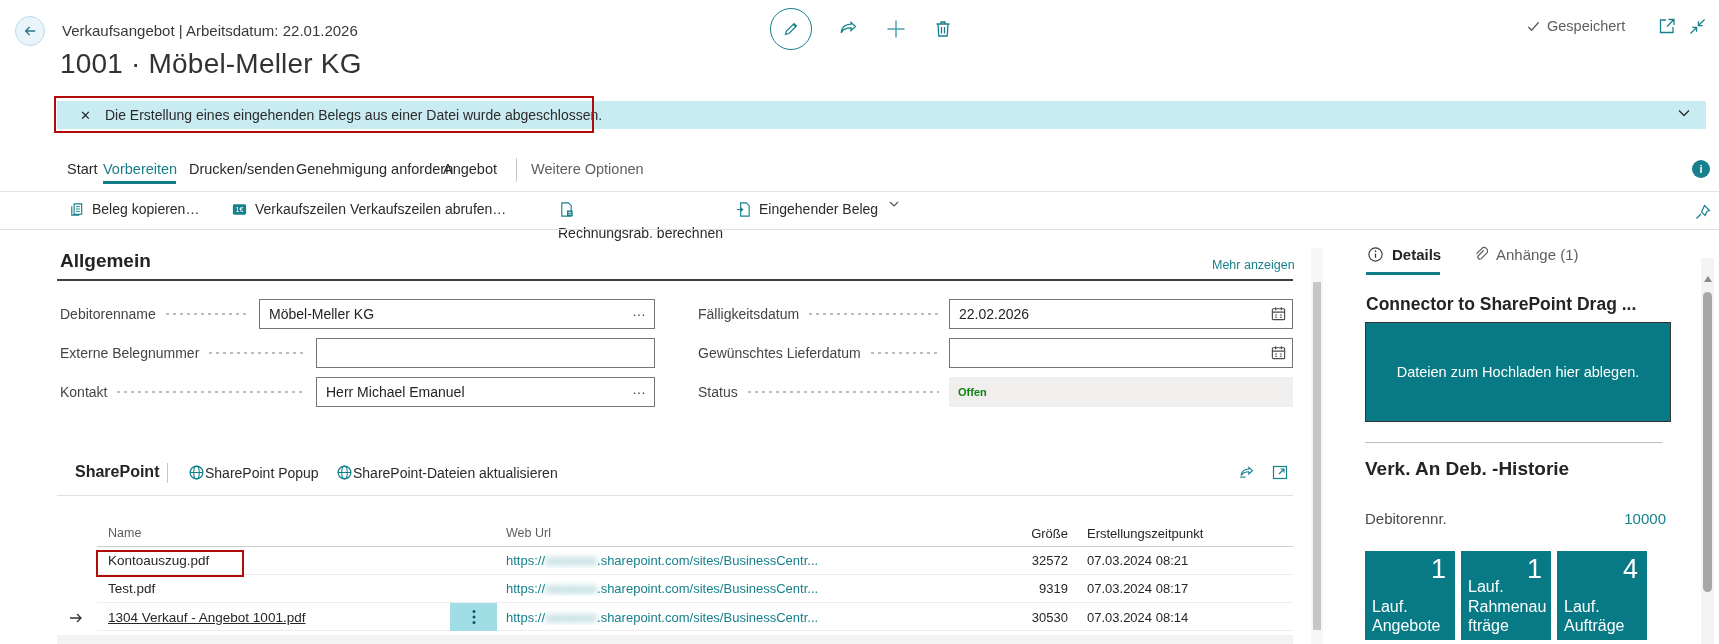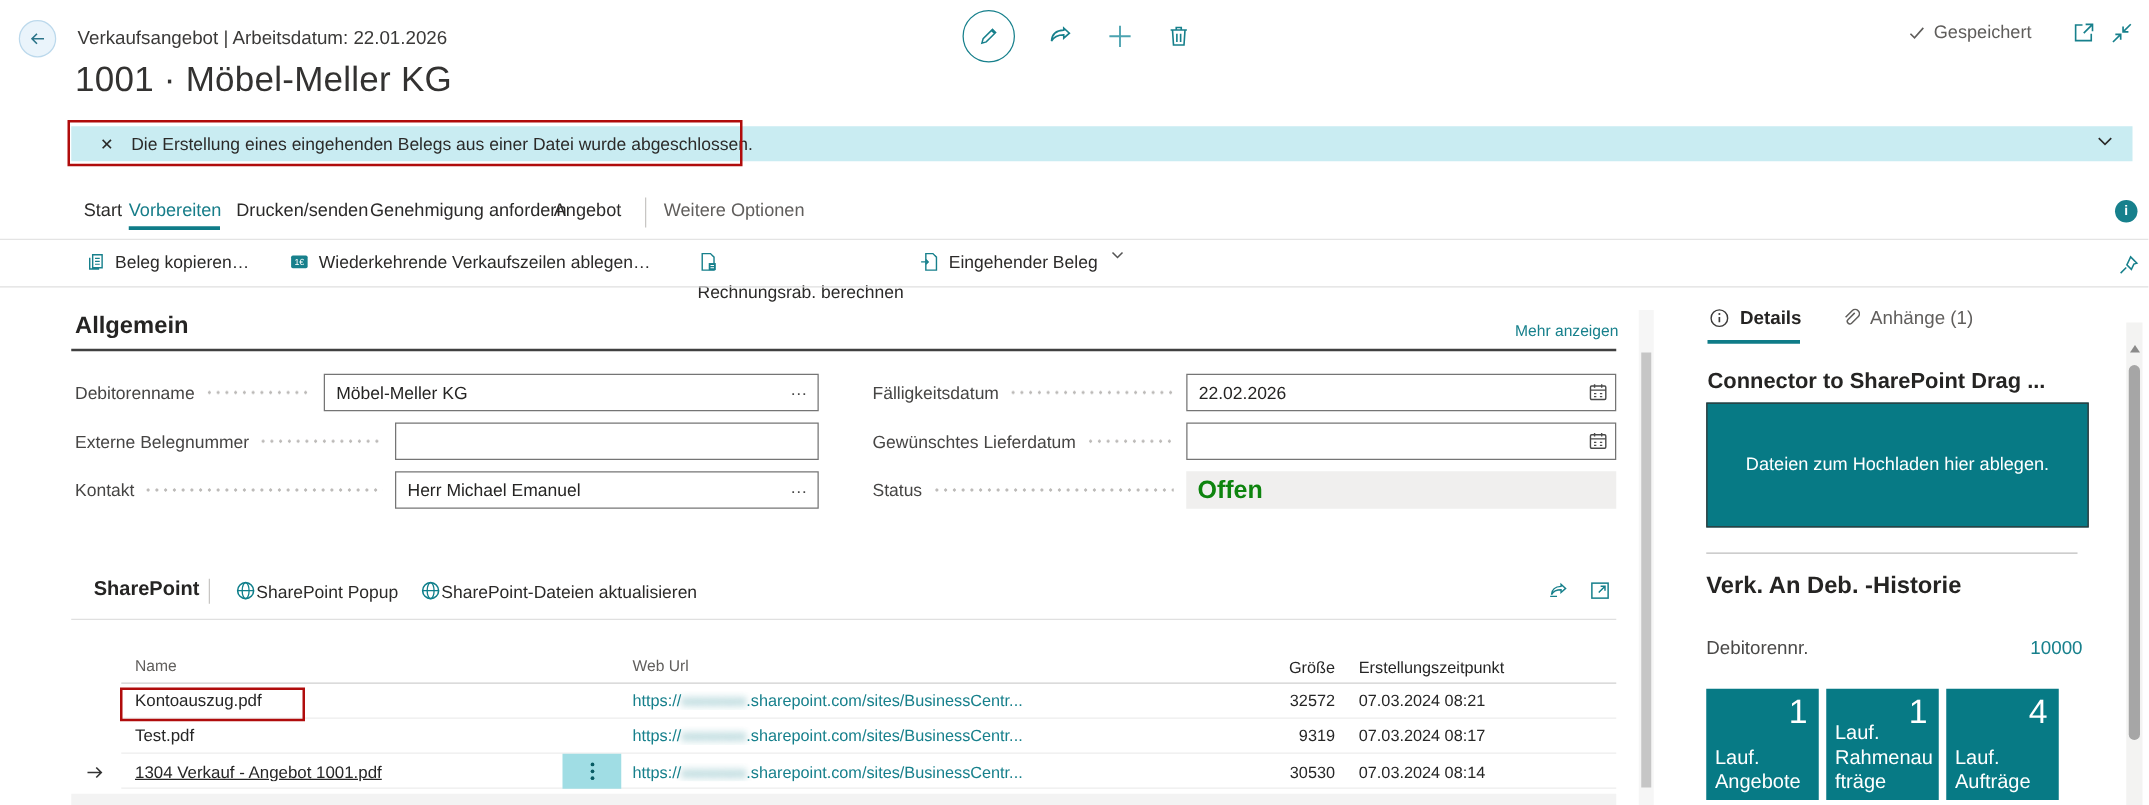--- a/index.html
+++ b/index.html
@@ -51,21 +51,21 @@
   .leader { flex:1; height:6px; margin:0 10px 0 8px;
             background-image:radial-gradient(circle, #bcbab8 1.1px, transparent 1.4px);
             background-size:7px 6px; background-repeat:repeat-x; background-position:left center; }
   .ibox { position:relative; height:30px; }
   .ibox input { width:100%; height:100%; border:1px solid #757575; font-family:"Liberation Sans",sans-serif;
                 font-size:14px; color:#252423; padding:0 26px 0 9px; background:#fff; }
   .ibox input.noassist { padding-right:9px; }
   .assist { position:absolute; right:8px; top:4px; font-size:14px; color:#484848; letter-spacing:1px; cursor:pointer; }
   .calbtn { position:absolute; right:6px; top:6px; cursor:pointer; }
   .ro-field { height:30px; background:#f0efee; display:flex; align-items:center; padding-left:9px; }
-  .status-val { color:#0e840e; font-weight:700; font-size:20px; }
+  .status-val { color:#0e840e; font-weight:700; font-size:11px; }
 
   
   .sp-title { left:75px; top:463px; font-size:16px; font-weight:700; color:#252423; }
   .sp-sep { left:167px; top:463px; width:1px; height:20px; background:#c8c6c4; }
   .sp-action { position:absolute; top:464px; display:flex; align-items:center; gap:0; font-size:14px; color:#2b2a29; cursor:pointer; }
   .sp-iconbtn { position:absolute; top:462px; cursor:pointer; }
 
   .tbl { left:97px; top:520px; width:1196px; }
   .trow { display:grid; grid-template-columns:353px 47px 494px 77px auto; align-items:center; height:28px; border-bottom:1px solid #ededed; }
   .trow.head { height:27px; border-bottom:1px solid #cfcfcf; color:#605e5c; font-size:12.5px; }
@@ -200,21 +200,21 @@
     </span>
     <span>Beleg kopieren…</span>
   </div>
   <div class="action" style="left:231px;">
     <span class="ico">
       <svg width="17" height="17" viewBox="0 0 18 18">
           <rect x="2" y="3.5" width="14" height="11" rx="1.5" fill="#17808c"></rect>
           <text x="9" y="12" font-size="7.5" fill="#fff" text-anchor="middle" font-family="Liberation Sans, sans-serif">1€</text>
         </svg>
     </span>
-    <span>Wiederkehrende Verkaufszeilen ablegen…</span>
+    <span>Verkaufszeilen Verkaufszeilen abrufen…</span>
   </div>
   <div class="action" style="left:558px;flex-direction:column;">
     <span class="ico">
       <svg width="17" height="17" viewBox="0 0 18 18">
           <path d="M4 2h7l3 3v11H4z" fill="none" stroke="#17808c" stroke-width="1.2"></path>
           <rect x="9.5" y="10" width="6" height="6" fill="#17808c"></rect>
           <path d="M11 12h3M11 14h3" stroke="#fff" stroke-width="0.9"></path>
         </svg>
     </span>
     <span>Rechnungsrab. berechnen</span>

